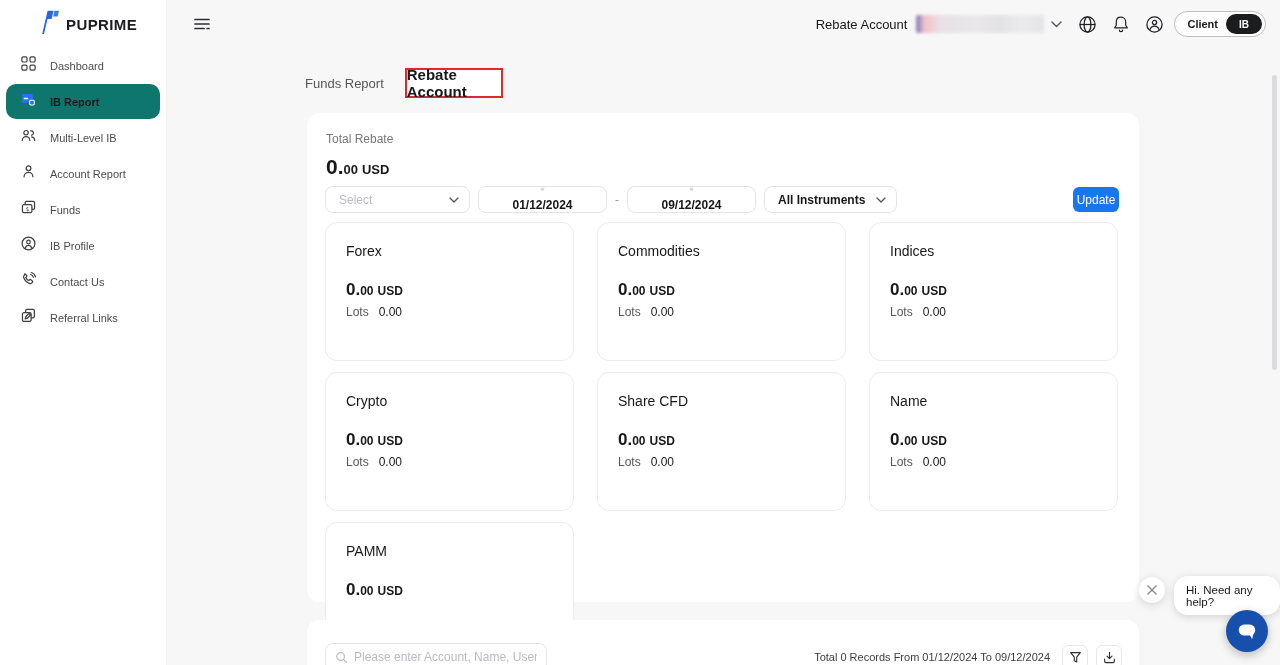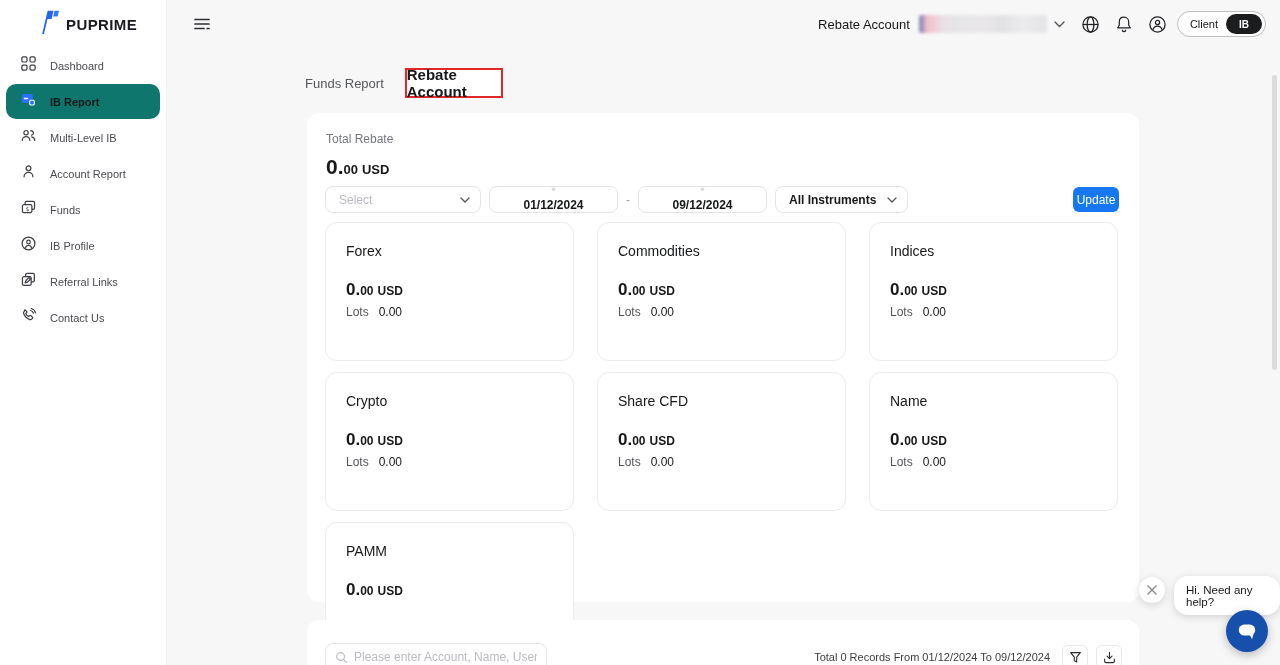--- a/index.html
+++ b/index.html
@@ -23,21 +23,21 @@
   .topbar-right { position:absolute; top:11px; right:14px; height:26px; display:flex; align-items:center; }
   .rebate-account-label { font-size:13px; color:#17181a; margin-right:9px; }
   .account-blur { width:128px; height:18px; border-radius:2px; margin-right:7px;
     background:linear-gradient(90deg,#8f86b6 0%,#a396bc 3%,#ecc0cb 6%,#f0cdd4 12%,#eadfe4 18%,#e5e4e7 30%,#e9e7ea 48%,#e2e2e5 66%,#eceaec 82%,#e4e4e7 100%);
     filter:blur(1.5px); }
   .tb-icon { background:none; border:none; cursor:pointer; display:flex; align-items:center; justify-content:center; padding:0; }
   .tb-chevron { margin-right:16px; }
   .tb-globe, .tb-bell { margin-right:15px; }
   .tb-person { margin-right:10px; }
   .role-pill { height:26px; border:1px solid #bfbfc2; border-radius:13px; background:#fff; display:flex; align-items:center; gap:8px; padding:0 3px 0 12px; cursor:pointer; }
-  .role-client { font-size:11px; font-weight:400; color:#17181a; }
+  .role-client { font-size:11px; font-weight:700; color:#17181a; }
   .role-ib { width:36px; height:20px; border-radius:10px; background:#1b1c1e; color:#fff; font-size:10px; font-weight:700; display:flex; align-items:center; justify-content:center; }
 
   
   .tabs { position:absolute; top:68px; left:305px; height:30px; display:flex; align-items:center; }
   .tab-funds { font-size:13px; color:#55565a; cursor:pointer; }
   .tab-rebate-box { margin-left:21px; width:98px; height:30px; border:2px solid var(--annotation-red,#e12727); background:#fff; display:flex; align-items:center; justify-content:center; cursor:pointer; }
   .tab-rebate { font-size:15px; font-weight:700; color:#17181a; }
 
   
   .panel { position:absolute; background:#fff; border-radius:12px; }
@@ -45,21 +45,21 @@
   .records-panel { left:307px; top:620px; width:832px; height:90px; }
 
   .total-label { position:absolute; top:19px; left:19px; font-size:12px; color:#75777c; }
   .total-value { position:absolute; top:42px; left:19px; display:flex; align-items:baseline; color:#17181a; font-weight:700; }
   .total-major { font-size:21px; }
   .total-minor { font-size:13px; }
   .total-cur { font-size:13px; margin-left:4px; }
 
   .filter-row { position:absolute; top:73px; left:18px; right:20px; height:27px; display:flex; align-items:center; }
   .ctl { height:27px; border:1px solid #e4e4e7; border-radius:8px; background:#fff; display:flex; align-items:center; cursor:pointer; }
-  .ctl-select { width:156px; padding:0 10px 0 13px; justify-content:space-between; }
+  .ctl-select { width:145px; padding:0 10px 0 13px; justify-content:space-between; }
   .ctl-select .ph { font-size:12px; color:#b9bbc0; }
   .ctl-date { width:129px; padding:0 10px; gap:7px; margin-left:8px;flex-direction:column; }
   .ctl-date .dv { font-size:12px; font-weight:600; color:#17181a; }
   .date-sep { margin-left:8px; font-size:12px; color:#9a9ca1; }
   .ctl-instr { width:133px; padding:0 10px 0 13px; justify-content:space-between; margin-left:8px; }
   .ctl-instr .iv { font-size:12px; font-weight:600; color:#17181a; }
   .update-btn { margin-left:auto; width:46px; height:25px; border:none; border-radius:6px; background:var(--accent,#1677f0); color:#fff; font-size:12px; font-family:inherit; cursor:pointer; }
 
   .cards { position:absolute; top:109px; left:18px; width:793px; display:flex; flex-wrap:wrap; gap:11px 23px; }
   .card { width:249px; height:139px; border:1px solid #ececee; border-radius:12px; background:#fff; position:relative; padding:20px; }
@@ -168,38 +168,38 @@
             <circle cx="9" cy="9" r="6.8"></circle>
             <circle cx="9" cy="7.4" r="1.9"></circle>
             <path d="M5.6 14c.5-2 1.8-3.1 3.4-3.1s2.9 1.1 3.4 3.1"></path>
           </svg>
         </span>
         <span class="nav-label">IB Profile</span>
       </div>
 
       <div class="nav-item">
         <span>
+          <svg width="17" height="17" viewBox="0 0 18 18" fill="none" stroke="#3e3f43" stroke-width="1.3" stroke-linecap="round">
+            <path d="M5.3 3l1.8 1.8c.3.3.3.8 0 1.1l-1 1c.6 1.5 1.7 2.6 3.2 3.2l1-1c.3-.3.8-.3 1.1 0l1.8 1.8c.3.3.3.8 0 1.1l-.9.9c-.5.5-1.3.7-2 .4-3-1.1-5.3-3.4-6.4-6.4-.3-.7-.1-1.5.4-2z"></path>
+            <path d="M11.3 3.7c1.4.4 2.5 1.5 2.9 2.9"></path>
+            <path d="M11.9 1.6c2.2.6 3.9 2.3 4.5 4.5"></path>
+          </svg>
+        </span>
+        <span class="nav-label">Contact Us</span>
+      </div>
+
+      <div class="nav-item">
+        <span>
           <svg width="17" height="17" viewBox="0 0 18 18" fill="none" stroke="#3e3f43" stroke-width="1.3" stroke-linejoin="round">
             <rect x="6" y="2.4" width="9.2" height="9.2" rx="1.5"></rect>
             <rect x="2.6" y="6" width="9.2" height="9.2" rx="1.5" fill="#fff"></rect>
             <path d="M5.4 12.6l.9-2.6 3.2-3.2 1.7 1.7-3.2 3.2z"></path>
           </svg>
         </span>
         <span class="nav-label">Referral Links</span>
-      </div>
-
-      <div class="nav-item">
-        <span>
-          <svg width="17" height="17" viewBox="0 0 18 18" fill="none" stroke="#3e3f43" stroke-width="1.3" stroke-linecap="round">
-            <path d="M5.3 3l1.8 1.8c.3.3.3.8 0 1.1l-1 1c.6 1.5 1.7 2.6 3.2 3.2l1-1c.3-.3.8-.3 1.1 0l1.8 1.8c.3.3.3.8 0 1.1l-.9.9c-.5.5-1.3.7-2 .4-3-1.1-5.3-3.4-6.4-6.4-.3-.7-.1-1.5.4-2z"></path>
-            <path d="M11.3 3.7c1.4.4 2.5 1.5 2.9 2.9"></path>
-            <path d="M11.9 1.6c2.2.6 3.9 2.3 4.5 4.5"></path>
-          </svg>
-        </span>
-        <span class="nav-label">Contact Us</span>
       </div>
     </nav>
   </aside>
 
   <button class="hamburger">
     <svg width="22" height="22" viewBox="0 0 22 22" stroke="#2d2e31" stroke-width="1.7" stroke-linecap="round">
       <line x1="4" y1="6.5" x2="18" y2="6.5"></line>
       <line x1="4" y1="11" x2="18" y2="11"></line>
       <line x1="4" y1="15.5" x2="13" y2="15.5"></line>
       <line x1="16.2" y1="15.5" x2="18" y2="15.5"></line>

